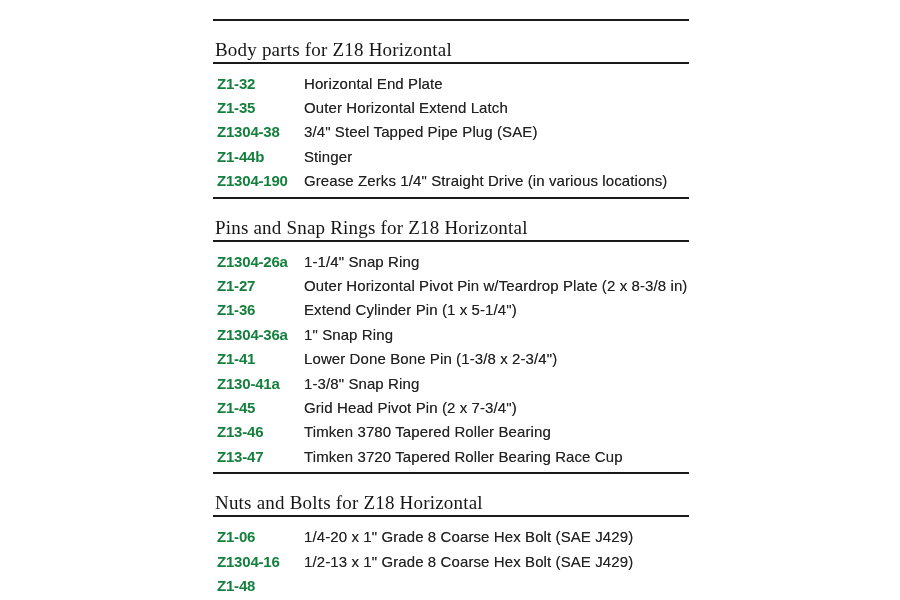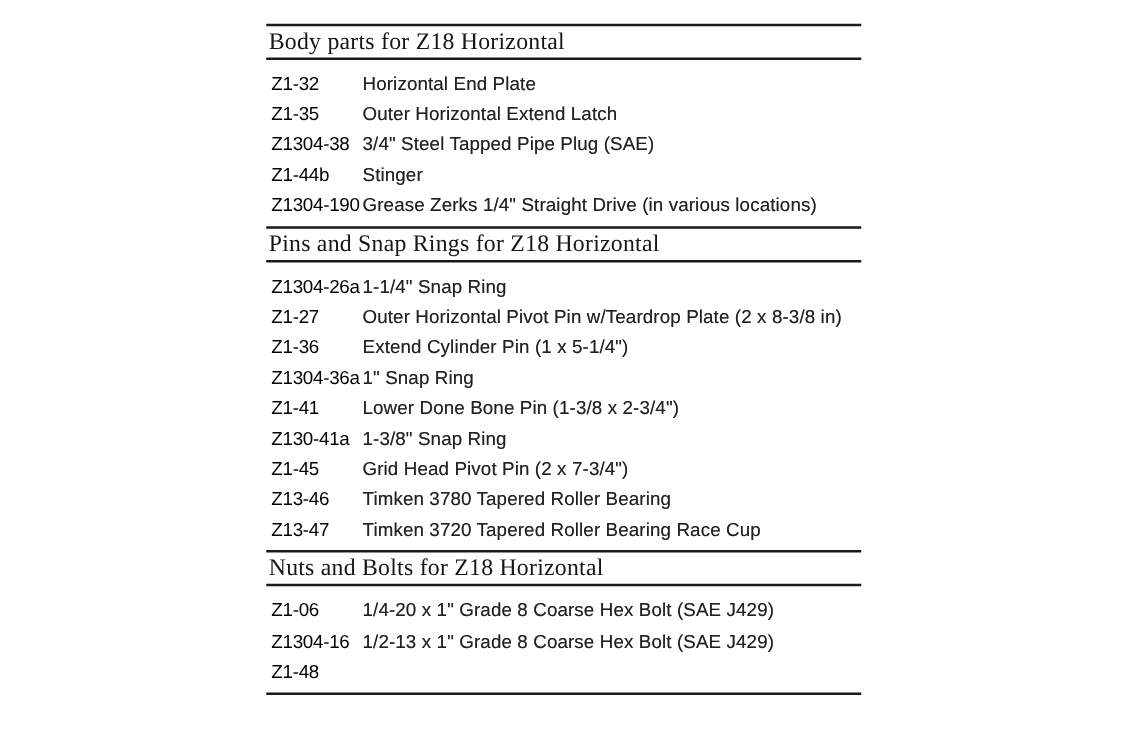--- a/index.html
+++ b/index.html
@@ -22,21 +22,21 @@
     top: 19px;
     width: 476px;
     border-bottom: 2px solid #1a1a1a;
     color: #1d1d1d;
   }
   .sec {
     border-top: 2px solid #1a1a1a;
   }
   .sec-title {
     margin: 0;
-    padding: 2px 0 1px 2px;
+    padding: 18px 0 1px 2px;
     font-family: "Liberation Serif", "DejaVu Serif", serif;
     font-size: 19px;
     font-weight: 400;
     line-height: 22px;
     color: #161616;
     border-bottom: 2px solid #1a1a1a;
     letter-spacing: 0.2px;
   }
   .rows {
     padding: 7px 0 4px 0;
@@ -46,30 +46,31 @@
     align-items: center;
     height: 24.4px;
     padding-left: 4px;
     font-family: "Liberation Sans", "DejaVu Sans", sans-serif;
     font-size: 15px;
     white-space: nowrap;
   }
   .part {
     flex: none;
     min-width: 73px;
-    font-weight: 400;
-    color: #000000;
+    font-weight: 700;
+    color: #15803d;
     letter-spacing: -0.2px;
   }
   .desc {
     flex: 1;
     font-weight: 400;
     color: #222222;
     text-shadow: 0 0 0.5px rgba(20,20,20,0.55);
     letter-spacing: 0.1px;
+    margin-left: 14px;
   }
 </style>
 </head>
 <body>
 
 <div class="page">
   <div class="doc">
   <section class="sec">
     <h2 class="sec-title">Body parts for Z18 Horizontal</h2>
     <div class="rows">

